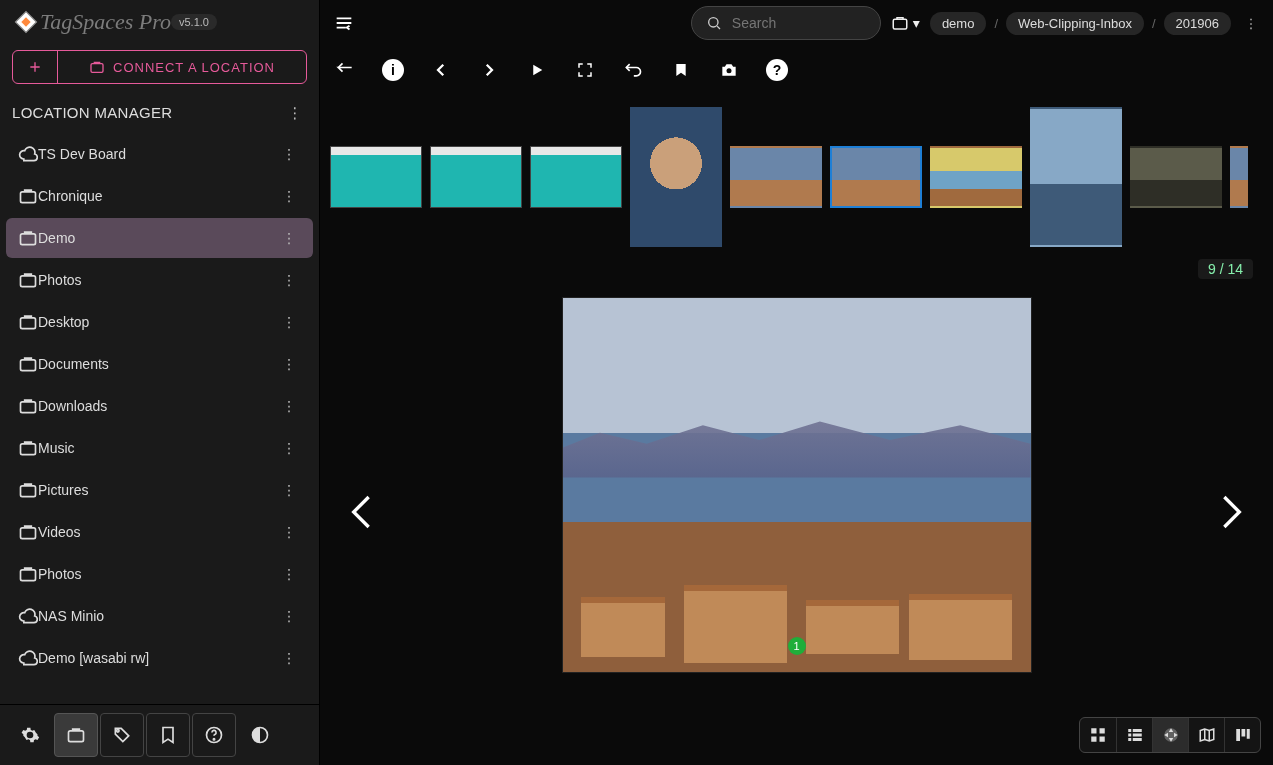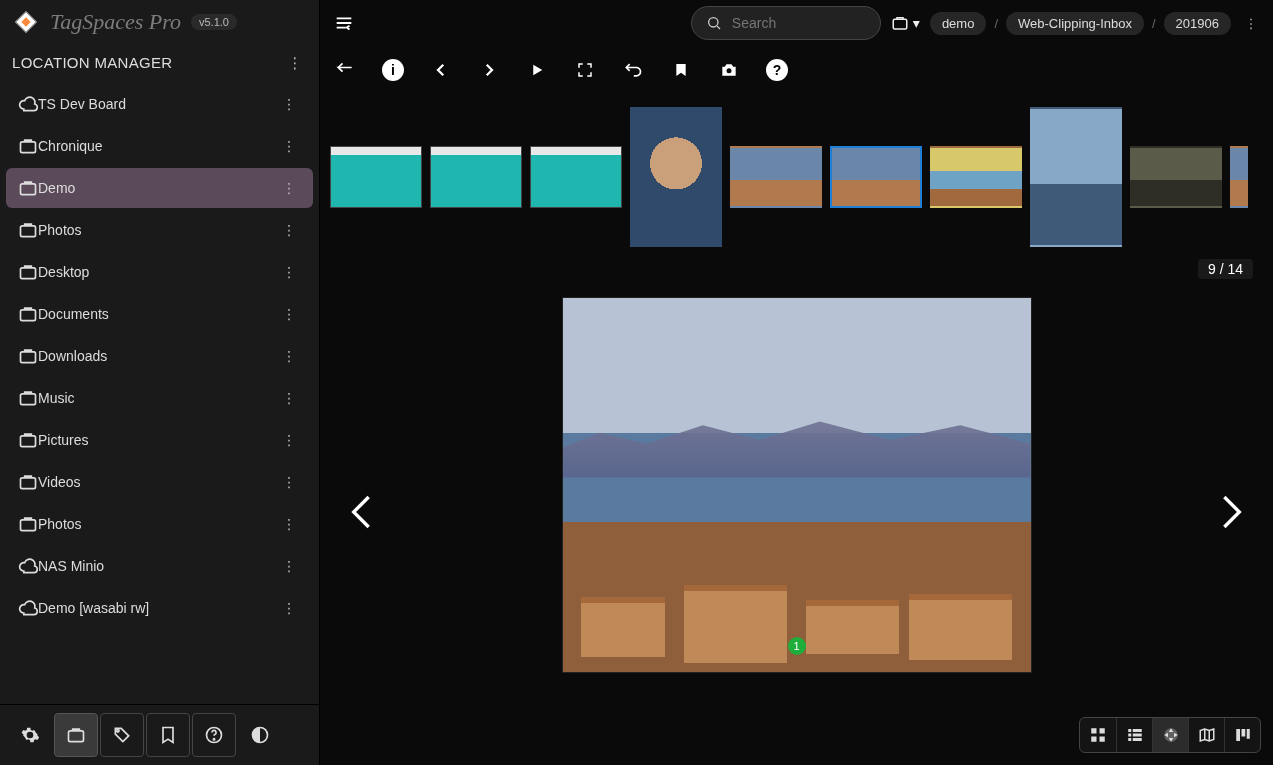--- a/index.html
+++ b/index.html
@@ -11,21 +11,21 @@
     --pink:#e65a9a;
     --pill:#2f2f2f;
     --selected:#5a4a5a;
     --border:#333;
   }
   *{box-sizing:border-box}
   body{margin:0;background:var(--bg);color:var(--text);font-family:Arial,Helvetica,sans-serif;font-size:14px;overflow:hidden;width:1273px;height:765px}
   .app{display:flex;width:100%;height:100%}
   
   .sidebar{width:320px;background:var(--sidebar);display:flex;flex-direction:column;border-right:1px solid #000}
-  .brand{display:flex;align-items:center;gap:10px;padding:8px 12px}
+  .brand{display:flex;align-items:center;padding:8px 12px}
   .brand-text{font-family:"Comic Sans MS","Brush Script MT",cursive;font-size:22px;color:#7c7c7c;font-style:italic}
   .version{background:#2a2a2a;color:#bbb;border-radius:10px;font-size:11px;padding:2px 8px}
   .brand-logo svg{display:block}
   .connect-row{display:flex;gap:0;margin:6px 12px 10px;border:1px solid var(--pink);border-radius:6px;overflow:hidden}
   .connect-row .plus{border-right:1px solid var(--pink);padding:8px 14px;color:var(--pink);display:flex;align-items:center;justify-content:center}
   .connect-row .connect{flex:1;padding:8px 12px;color:var(--pink);letter-spacing:1px;font-size:13px;display:flex;align-items:center;gap:8px;justify-content:center}
   .section-head{display:flex;align-items:flex-start;justify-content:space-between;padding:10px 12px;color:#ddd;font-size:15px;letter-spacing:.3px}
   .kebab{color:#bbb;width:24px;text-align:center}
   .locations{flex:1;overflow:auto}
   .loc{display:flex;align-items:center;padding:10px 12px;border-radius:6px;margin:2px 6px;color:#ddd}
@@ -55,21 +55,21 @@
   .thumbs{display:flex;gap:8px;padding:12px 10px 6px;align-items:center;height:160px;overflow:hidden}
   .thumb{height:62px;width:92px;background:#222;border:2px solid transparent;display:flex;align-items:center;justify-content:center;position:relative;flex:0 0 auto}
   .thumb.tall{height:140px;width:92px}
   .thumb.sel{border-color:#1e7fd6}
   .thumb.screenshot{border:1px solid #444;background:linear-gradient(180deg,#e8e8e8 0 14%,#1fb6b0 14% 100%)}
   .thumb.painting{background:linear-gradient(180deg,#6a86a9 0 55%,#b07a4e 55% 100%)}
   .thumb.portrait{background:radial-gradient(circle at 50% 40%,#caa07a 0 28%,#2f4a6b 28% 100%)}
   .thumb.room{background:linear-gradient(180deg,#d7c96b 0 40%,#6fa3c6 40% 70%,#a06a3e 70% 100%)}
   .thumb.window{background:linear-gradient(180deg,#87a8c6 0 55%,#3e5a78 55% 100%)}
   .thumb.dark{background:linear-gradient(180deg,#5b5b4a 0 55%,#2e2e26 55% 100%)}
-  .counter{position:absolute;right:20px;top:165px;background:#1a1a1a;border-radius:4px;padding:2px 10px;color:#ffffff;font-size:14px}
+  .counter{position:absolute;right:20px;top:165px;background:#1a1a1a;border-radius:4px;padding:2px 10px;color:#86efac;font-size:14px}
   .stage{position:absolute;left:0;right:0;bottom:0;top:165px;display:flex;align-items:flex-start;justify-content:center}
   .nav-arrow{position:absolute;top:50%;transform:translateY(-50%);color:#fff;}
   .nav-arrow.left{left:22px}
   .nav-arrow.right{right:22px}
   .main-img{width:470px;height:auto;margin-top:38px;position:relative}
   .main-painting{width:470px;height:376px;background:
     linear-gradient(180deg,#b7c3d4 0 36%, #5a7aa0 36% 62%, #9c6d48 62% 100%);
     border:1px solid #222;position:relative;overflow:hidden}
   .mountains{position:absolute;left:0;right:0;top:28%;height:20%;background:
     linear-gradient(180deg,rgba(120,120,150,.9),rgba(90,100,140,.9));clip-path:polygon(0 60%,8% 40%,18% 55%,30% 30%,42% 50%,55% 25%,70% 50%,85% 30%,100% 55%,100% 100%,0 100%)}
@@ -92,20 +92,34 @@
       <span class="brand-logo">
         <svg width="28" height="28" viewBox="0 0 24 24">
             <path d="M3 12 12 3l9 9-9 9z" fill="#ffffff" stroke="#888"></path>
             <path d="M8 12 12 8l4 4-4 4z" fill="#ff8a3d"></path>
           </svg>
       </span>
       <span class="brand-text">TagSpaces Pro</span>
       <span class="version">v5.1.0</span>
     </div>
 
+    <div class="connect-row">
+      <div class="plus">
+        <svg width="16" height="16" viewBox="0 0 24 24" fill="none" stroke="currentColor" stroke-width="2">
+            <path d="M12 5v14M5 12h14"></path>
+          </svg>
+      </div>
+      <div class="connect">
+        <svg width="16" height="16" viewBox="0 0 24 24" fill="none" stroke="currentColor" stroke-width="2">
+            <rect x="3" y="7" width="18" height="13" rx="2"></rect>
+            <path d="M8 7V5h8v2"></path>
+          </svg>
+        <span>CONNECT A LOCATION</span>
+      </div>
+    </div>
 
     <div class="section-head">
       <span>LOCATION MANAGER</span>
       <span class="kebab">⋮</span>
     </div>
 
     <div class="locations" id="locations">
         <div class="loc">
           <span class="icon">
             <svg width="20" height="20" viewBox="0 0 24 24" fill="none" stroke="currentColor" stroke-width="2">

